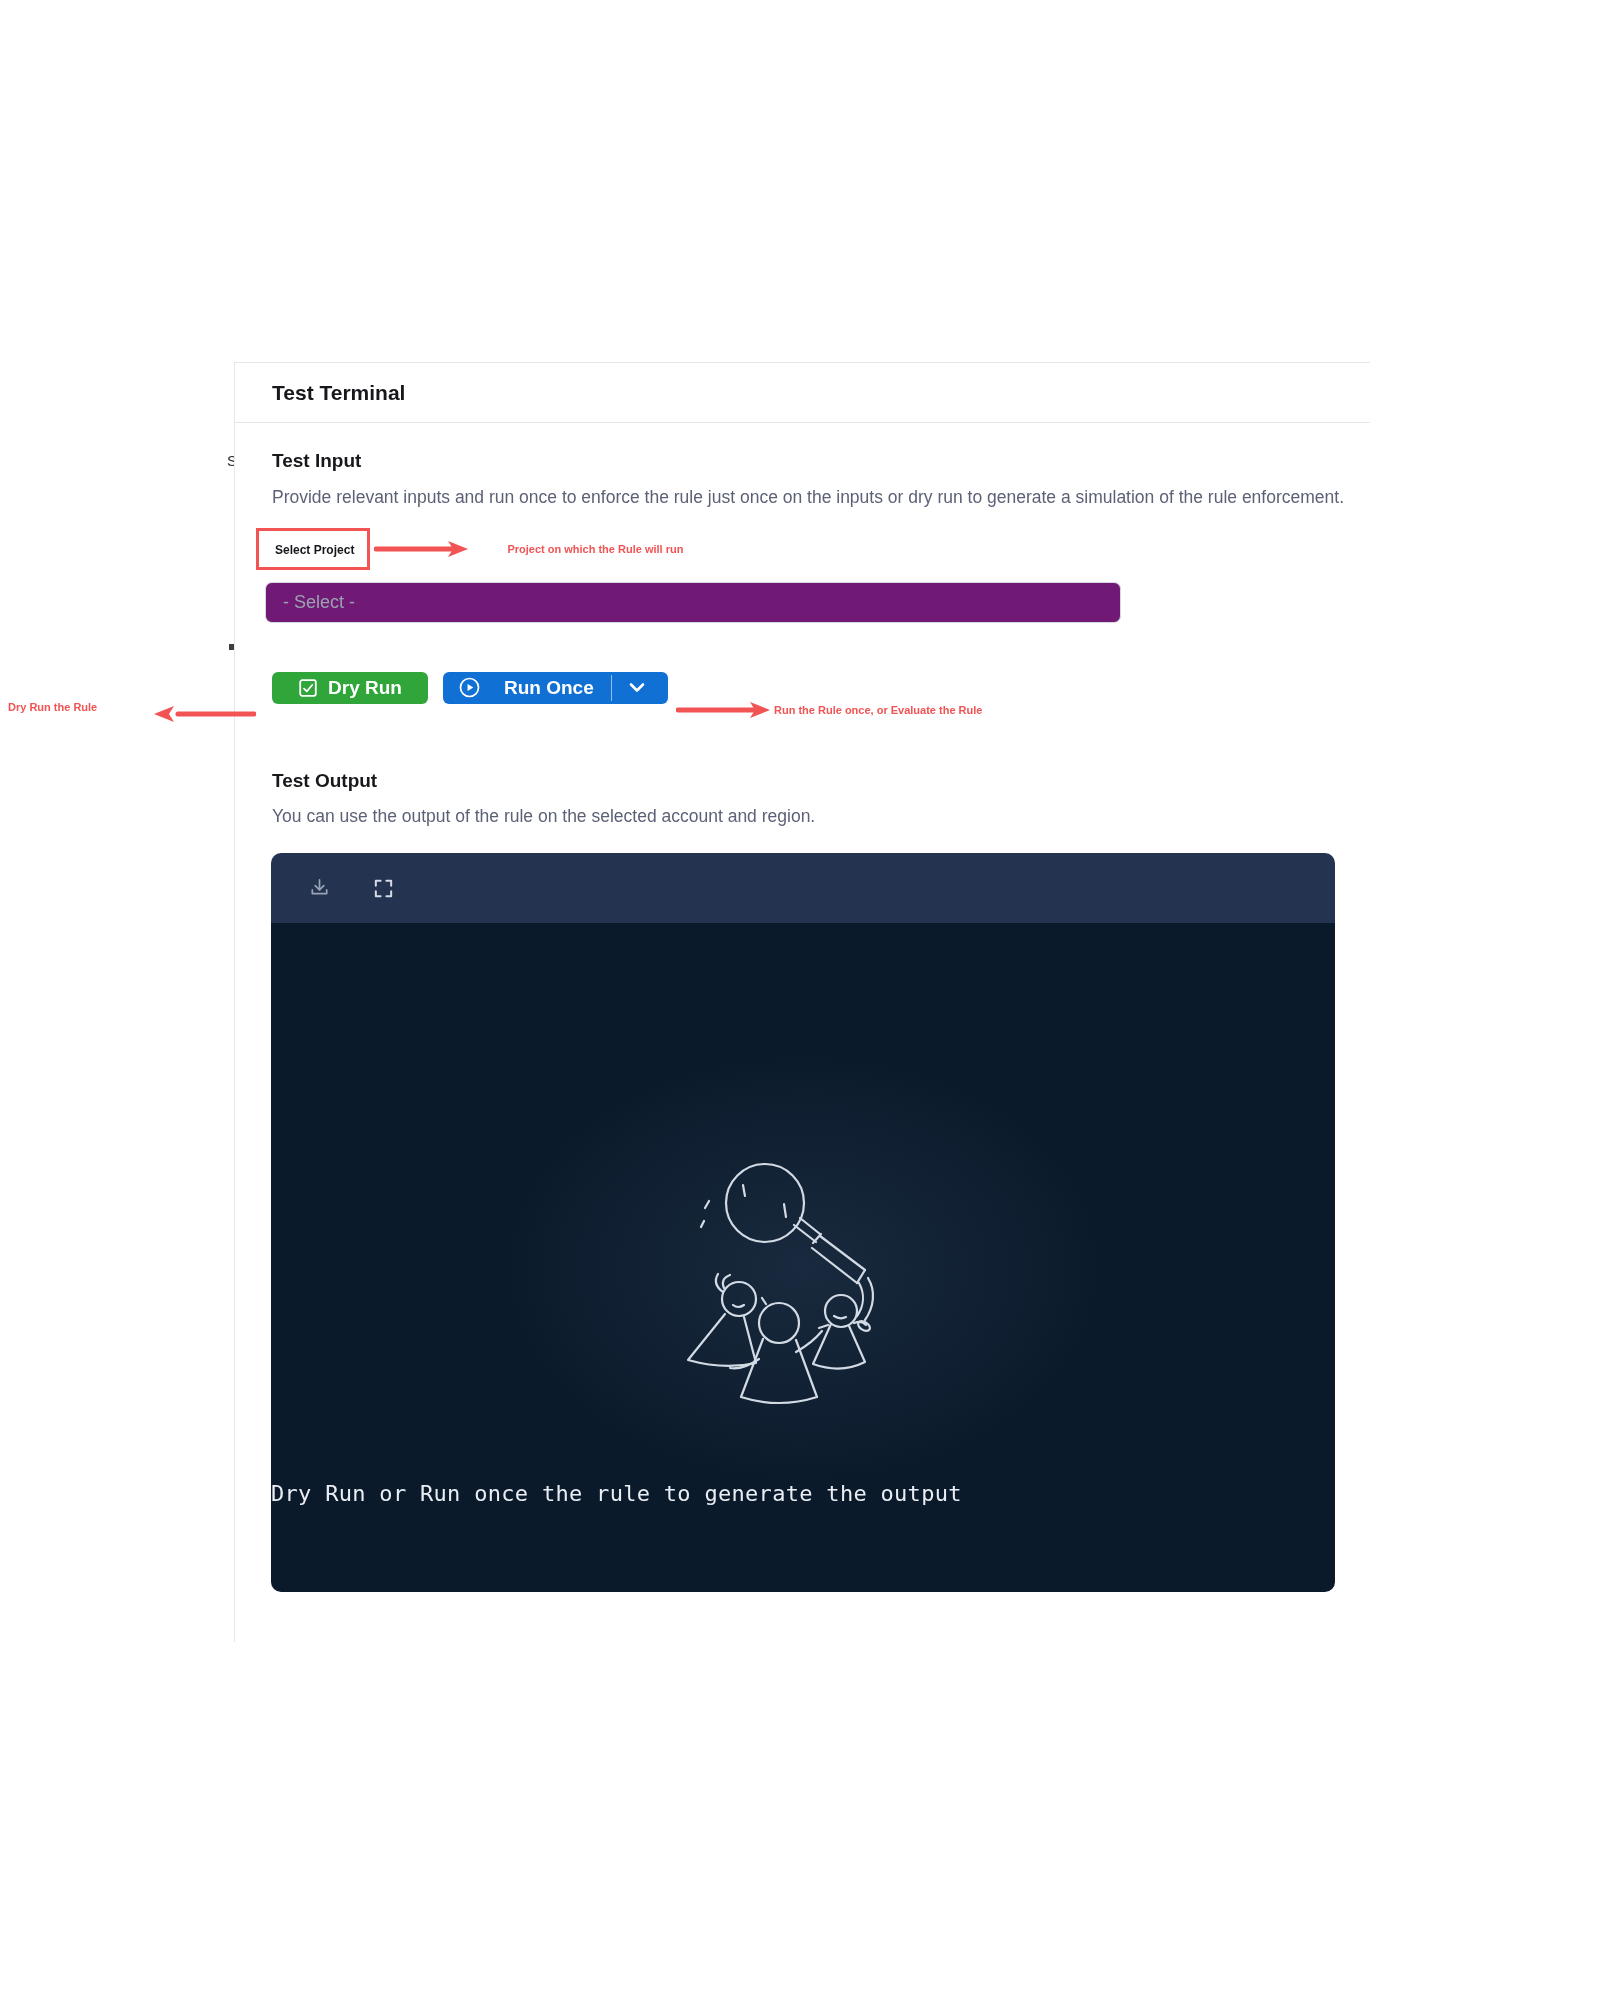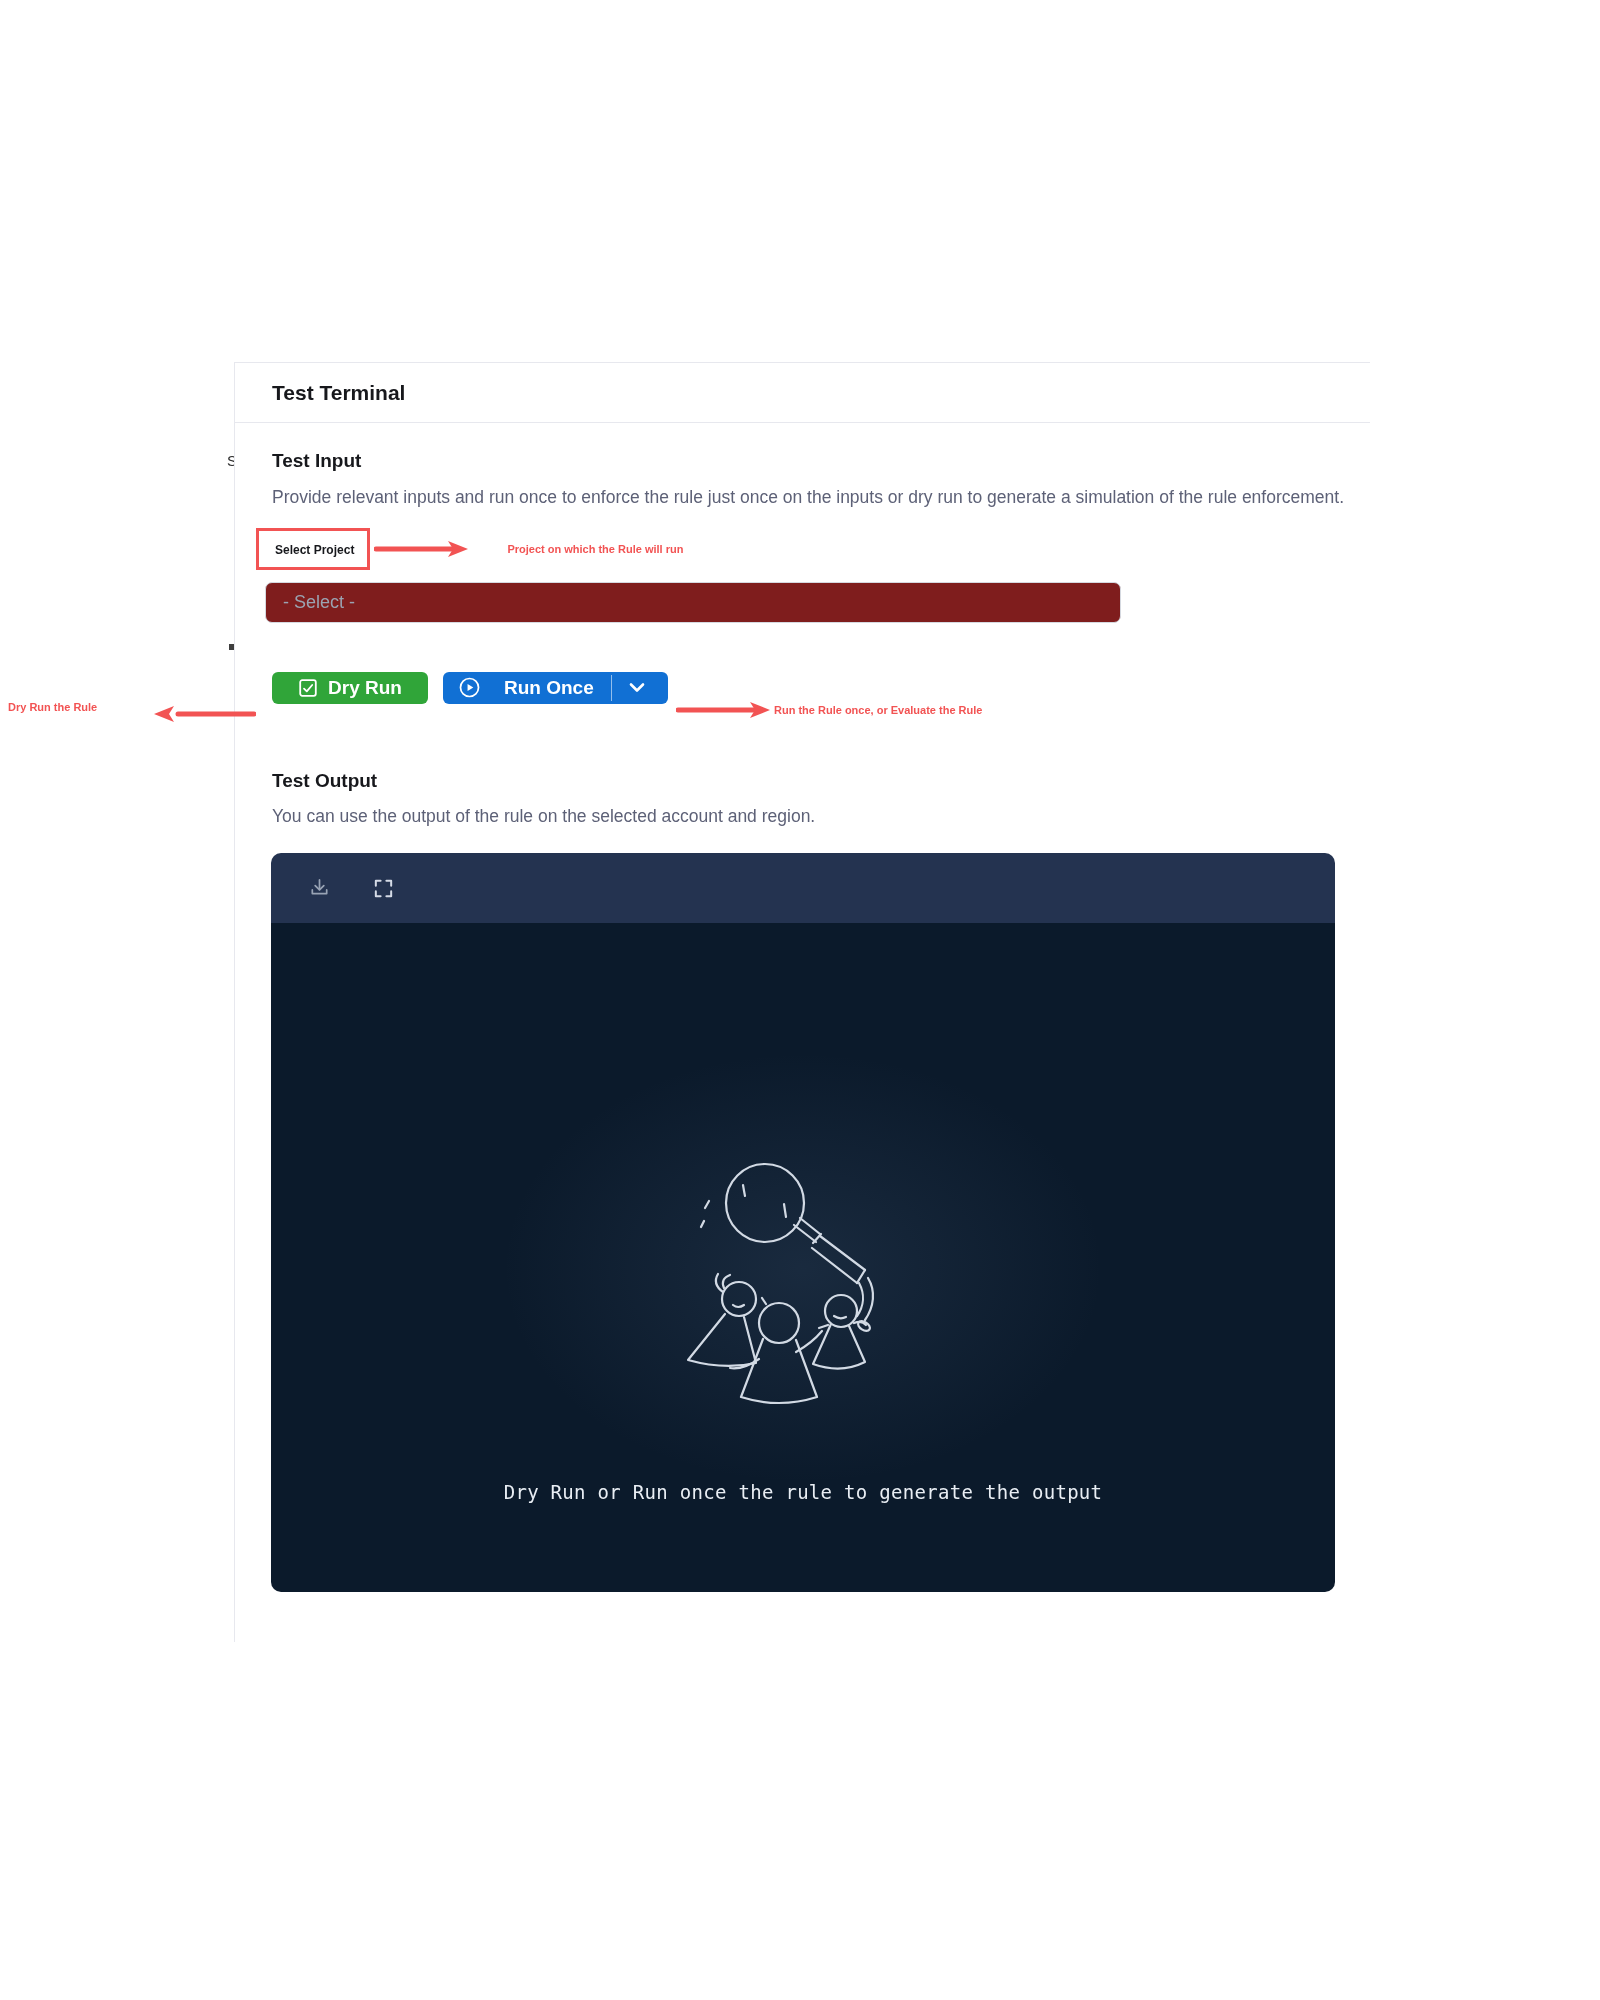--- a/index.html
+++ b/index.html
@@ -27,21 +27,21 @@
   .label-row { margin-top:16px; display:flex; align-items:center; position:relative; left:-16px; }
   .red-box { border:3px solid #f25353; background:#fff; padding:9px 13px 9px 16px; }
   .red-box span { font-size:12px; font-weight:600; color:#17181c; }
   .ann-text { font-size:11px; font-weight:700; color:#f25353; }
   .arrow-svg { display:block; }
   .label-row .arrow-svg { margin-left:4px; }
   .label-row .ann-text { margin-left:37px; }
 
   .select-box { margin-top:12px; margin-left:-7px; width:856px; height:41px;
     border:1px solid #d5d9e0; border-radius:7px; display:flex; align-items:center;
-    padding-left:17px; background:#7f1d1d; cursor:pointer;text-align:center; }
+    padding-left:17px; background:#701a75; cursor:pointer;text-align:center; }
   .select-box span { font-size:18px; color:#9ba3b1; }
 
   
   .btn-row { margin-top:41px; display:flex; align-items:center; gap:15px; height:47px; }
   .btn { border:none; border-radius:6px; height:32px; display:flex; align-items:center;
     color:#fff; font-family:"Liberation Sans", sans-serif; font-size:19px; font-weight:700; cursor:pointer; }
   .btn-dry { width:156px; background:#30a539; justify-content:center; gap:10px; }
   .btn-run { width:225px; background:#1170d4; padding:0 15px; }
   .btn-run .lbl { margin-left:23px; }
   .btn-divider { width:1px; height:26px; background:rgba(255,255,255,.55); margin-left:17px; }
@@ -54,22 +54,22 @@
   .terminal { margin-top:22px; margin-left:-1px; width:1064px; height:739px;
     border-radius:10px; overflow:hidden; }
   .term-toolbar { height:70px; background:#243350; display:flex; align-items:center;
     padding-left:37px; gap:41px; }
   .tool-btn { background:none; border:none; cursor:pointer; display:flex; align-items:center; padding:0; }
   .term-body { height:669px; background:#0b1a2b; position:relative; }
   .glow { position:absolute; left:50%; top:345px; width:600px; height:430px;
     transform:translate(-50%,-50%);
     background:radial-gradient(closest-side, rgba(96,122,158,0.17), rgba(96,122,158,0)); }
   .illus { position:absolute; left:50%; top:208px; transform:translateX(-50%); }
-  .term-msg { position:absolute; top:558px; left:0; width:100%; text-align:center;
-    font-family:"DejaVu Sans Mono", monospace; font-size:19px; color:#e9eef4; letter-spacing:.3px; }
+  .term-msg { position:absolute; top:558px; left:0; width:100%; 
+    font-family:"DejaVu Sans Mono", monospace; font-size:22px; color:#e9eef4; letter-spacing:.3px; }
 
   
   .ann-left { position:absolute; left:8px; top:701px; display:flex; align-items:center; z-index:5; }
   .ann-left .arrow-svg { position:absolute; left:144px; top:4px; }
   .ann-right { position:absolute; left:676px; top:701px; display:flex; align-items:center; z-index:5; }
   .ann-right .ann-text { margin-left:2px; }
 </style>
 </head>
 <body>
 

